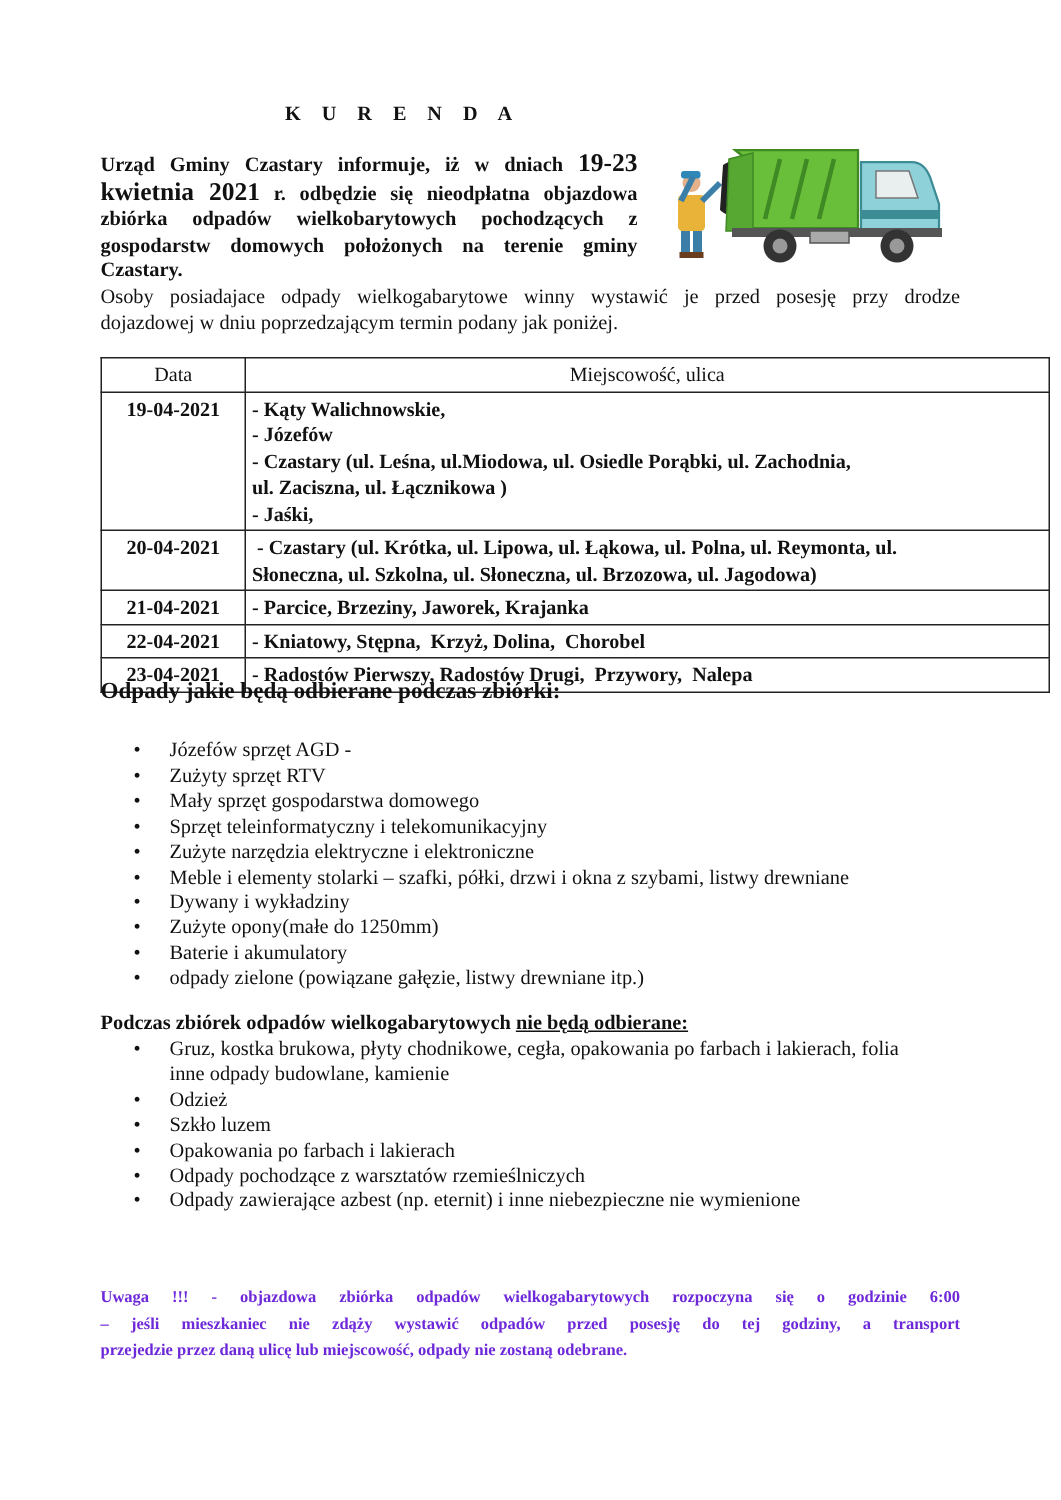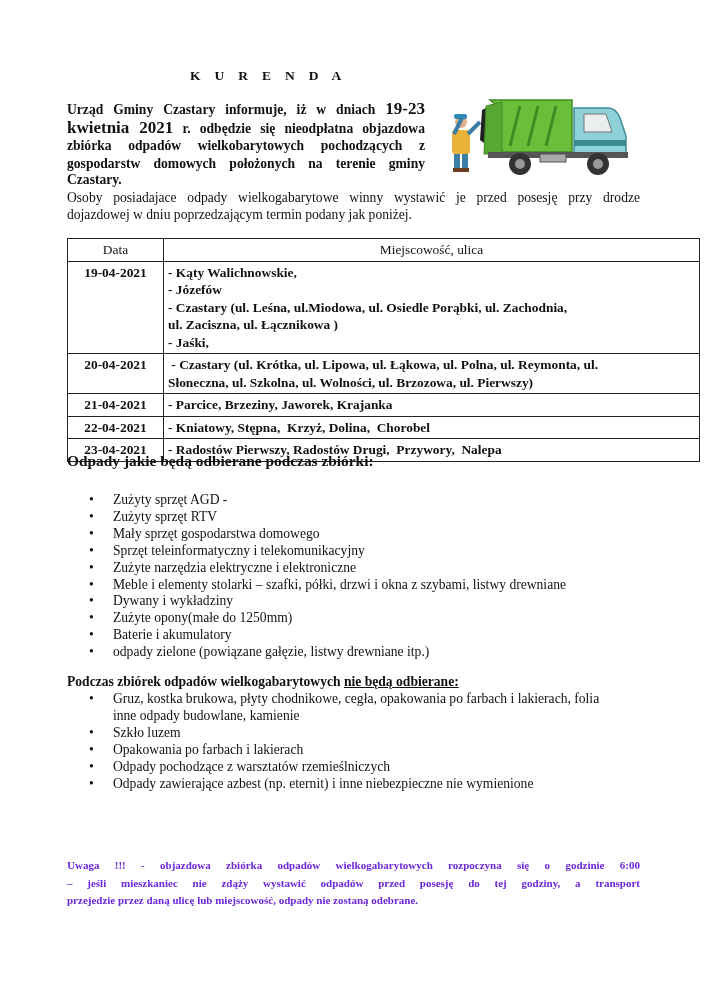--- a/index.html
+++ b/index.html
@@ -120,57 +120,58 @@
         <div>-  Józefów</div>
         <div>- Czastary (ul. Leśna, ul.Miodowa, ul. Osiedle Porąbki, ul. Zachodnia,</div>
         <div>ul. Zaciszna, ul. Łącznikowa )</div>
         <div>- Jaśki,</div>
       </td>
     </tr>
     <tr>
       <td class="date">20-04-2021</td>
       <td class="places">
         <div style="white-space:pre"> - Czastary (ul. Krótka, ul. Lipowa, ul. Łąkowa, ul. Polna, ul. Reymonta, ul.</div>
-        <div>Słoneczna, ul. Szkolna, ul. Wolności, ul. Brzozowa, ul. Pierwszy)</div>
+        <div>Słoneczna, ul. Szkolna, ul. Słoneczna, ul. Brzozowa, ul. Jagodowa)</div>
       </td>
     </tr>
     <tr>
       <td class="date">21-04-2021</td>
       <td class="places">- Parcice, Brzeziny, Jaworek, Krajanka</td>
     </tr>
     <tr>
       <td class="date">22-04-2021</td>
       <td class="places" style="white-space:pre">- Kniatowy, Stępna,  Krzyż, Dolina,  Chorobel</td>
     </tr>
     <tr>
       <td class="date">23-04-2021</td>
       <td class="places" style="white-space:pre">- Radostów Pierwszy, Radostów Drugi,  Przywory,  Nalepa</td>
     </tr>
   </tbody>
     </table>
 
   <div class="h2">Odpady jakie będą odbierane podczas zbiórki:</div>
   <ul class="items accepted">
-    <li>Zużyty sprzęt AGD -</li>
+    <li>Józefów sprzęt AGD -</li>
     <li>Zużyty sprzęt RTV</li>
     <li>Mały sprzęt gospodarstwa domowego</li>
     <li>Sprzęt teleinformatyczny i telekomunikacyjny</li>
     <li>Zużyte narzędzia elektryczne i elektroniczne</li>
     <li>Meble i elementy stolarki – szafki, półki, drzwi i okna z szybami, listwy drewniane</li>
     <li>Dywany i wykładziny</li>
     <li>Zużyte opony(małe do 1250mm)</li>
     <li>Baterie i akumulatory</li>
     <li>odpady zielone (powiązane gałęzie, listwy drewniane itp.)</li>
   </ul>
 
   <div class="h3">
     <span style="white-space:pre">Podczas zbiórek odpadów wielkogabarytowych </span><u>nie będą odbierane:</u>
   </div>
   <ul class="items rejected">
     <li style="padding-right:20px">Gruz, kostka brukowa, płyty chodnikowe, cegła, opakowania po farbach i lakierach, folia inne odpady budowlane, kamienie</li>
+    <li>Odzież</li>
     <li>Szkło luzem</li>
     <li>Opakowania po farbach i lakierach</li>
     <li>Odpady pochodzące z warsztatów rzemieślniczych</li>
     <li>Odpady zawierające azbest (np. eternit) i inne niebezpieczne nie wymienione</li>
   </ul>
 
   <div class="warning">
     <span class="j">Uwaga !!! - objazdowa zbiórka odpadów wielkogabarytowych rozpoczyna się o godzinie 6:00</span>
     <span class="j">– jeśli mieszkaniec nie zdąży wystawić odpadów przed posesję do tej godziny, a transport</span>
     <span>przejedzie przez daną ulicę lub miejscowość, odpady nie zostaną odebrane.</span>

